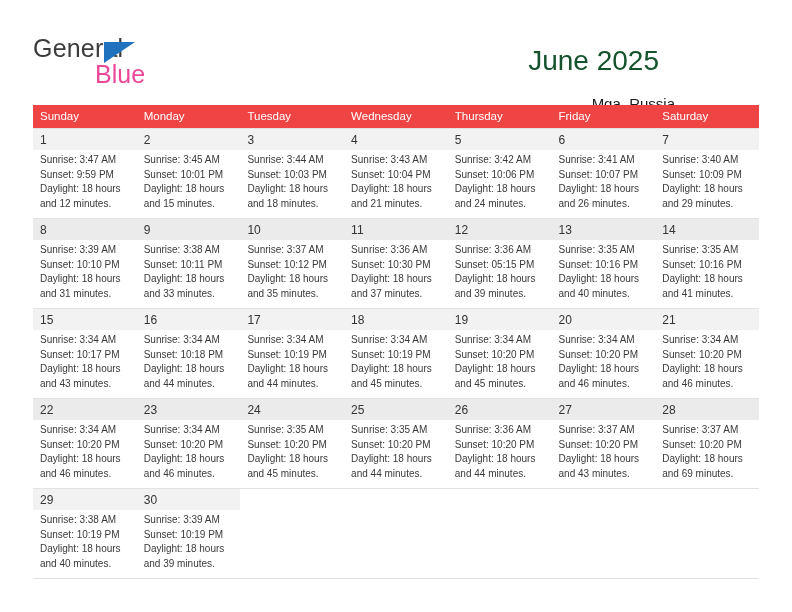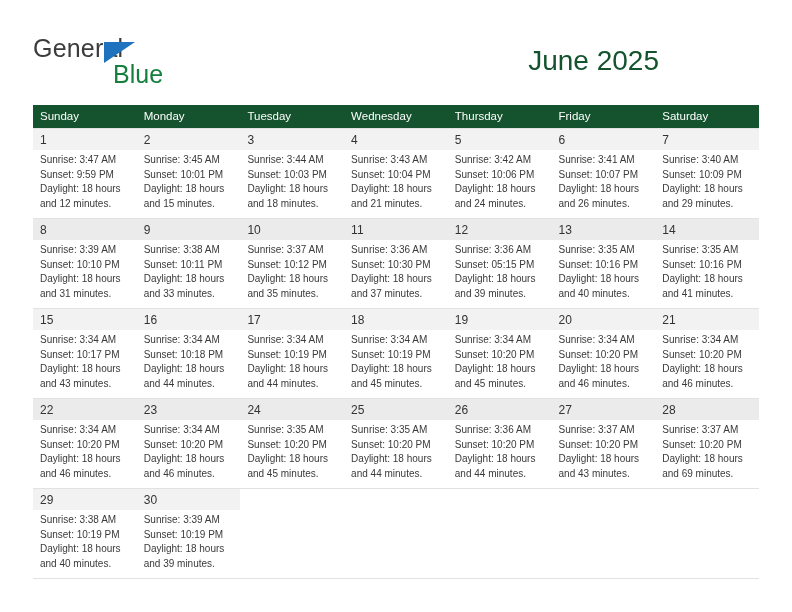--- a/index.html
+++ b/index.html
@@ -49,24 +49,24 @@
     position: absolute;
     left: 71px;
     top: 8px;
     width: 0;
     height: 0;
     border-left: 31px solid #1f72bd;
     border-bottom: 21px solid transparent;
   }
   .logo-blue {
     position: absolute;
-    left: 80px;
+    left: 62px;
     top: 26px;
     font-size: 25px;
-    color: #15803d;
+    color: #ec4899;
     font-family: "Liberation Sans", sans-serif;
   }
   .title-block {
     position: absolute;
     right: 0;
     top: 0;
     text-align: right;
   }
   .cal-title {
     font-size: 28px;
@@ -91,21 +91,21 @@
     left: 33px;
     top: 105px;
     width: 726px;
   }
   table.calendar {
     border-collapse: collapse;
     table-layout: fixed;
     width: 726px;
   }
   table.calendar th {
-    background: #14532d;
+    background: #ef4444;
     color: #ffffff;
     font-size: 11.5px;
     font-weight: normal;
     text-align: left;
     padding: 5px 0 6px 7px;
     height: 19px;
     border: none;
     box-sizing: border-box;
   }
   table.calendar td {
@@ -157,20 +157,21 @@
   <div class="header">
 
     <div class="logo">
       <span class="logo-general">General</span>
       <span class="logo-tri"></span>
       <span class="logo-blue">Blue</span>
     </div>
 
     <div class="title-block">
       <h1 class="cal-title">June 2025</h1>
+      <p class="cal-subtitle">Mga, Russia</p>
     </div>
 
   </div>
 
   <div class="cal-wrap">
     <table class="calendar">
       <thead>
         <tr>
           <th>Sunday</th>
           <th>Monday</th>

